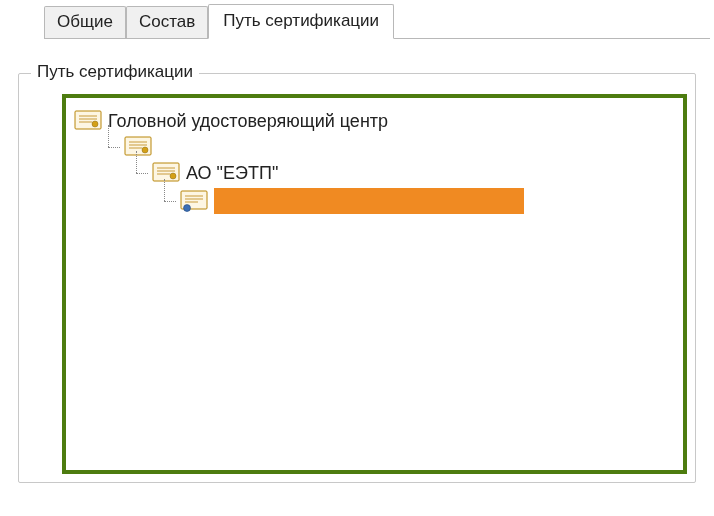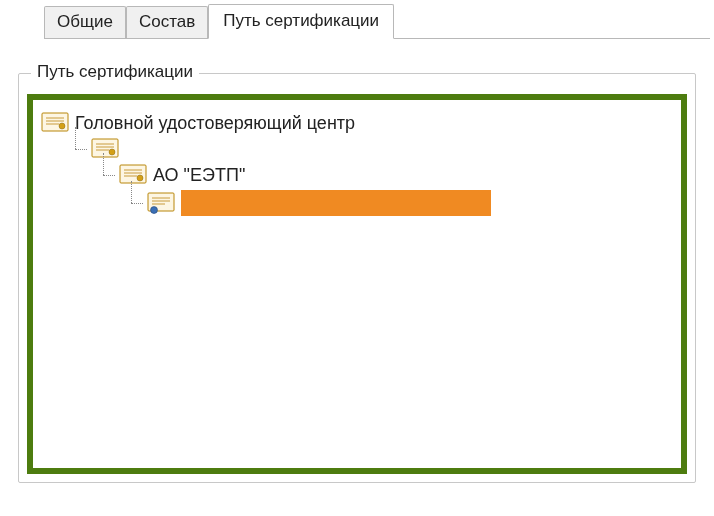--- a/index.html
+++ b/index.html
@@ -63,25 +63,26 @@
     .legend {
       position: absolute;
       top: -12px;
       left: 12px;
       background: #fff;
       padding: 0 6px;
       font-size: 17px;
       color: #222;
     }
     .tree-container {
-      border: 6px solid #4d7c0f;
+      border: 4px solid #4d7c0f;
       background: #fff;
       min-height: 380px;
       padding: 10px 8px;
       margin-top: 6px;
+      margin-left: 35px;
     }
     .tree-node {
       display: flex;
       align-items: center;
       padding: 2px 0;
       position: relative;
     }
     .tree-children {
       margin-left: 28px;
       position: relative;

